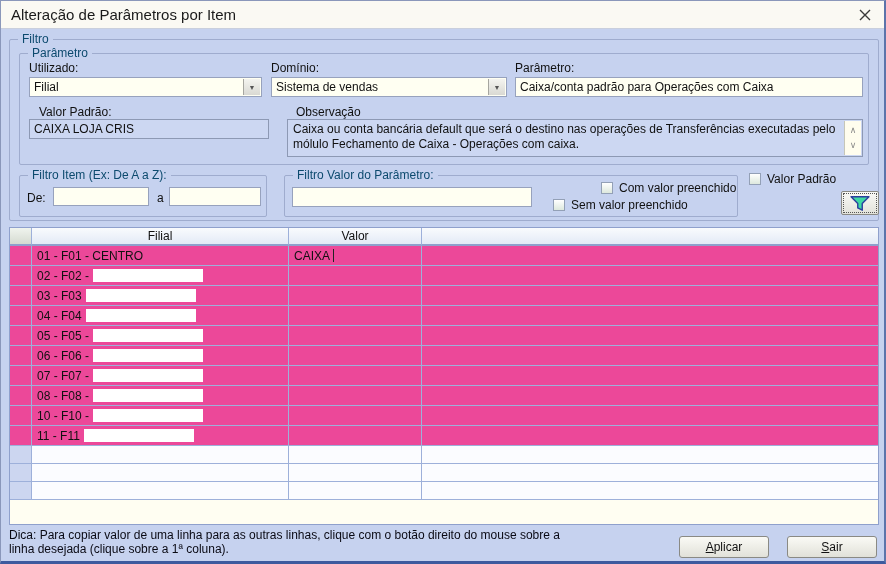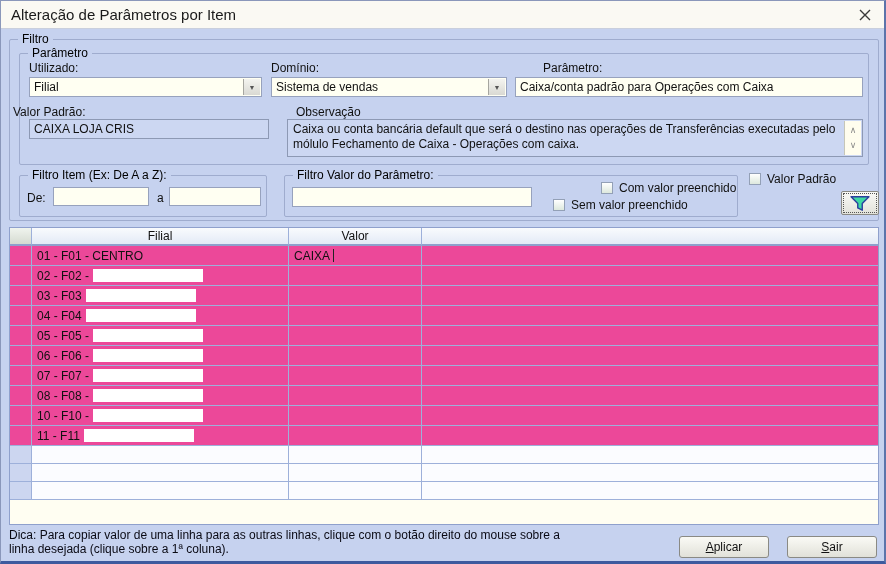--- a/index.html
+++ b/index.html
@@ -16,21 +16,21 @@
     padding:0 10px; border-bottom:1px solid #c9cfdd;
   }
   #titlebar .title { font-size:15px; color:#1a1a1a; }
   #close-btn { width:18px; height:18px; cursor:pointer; display:flex; align-items:center; justify-content:center; }
   
   .groupbox {
     position:absolute; border:1px solid #9facce; border-radius:2px;
   }
   .groupbox > .legend {
     position:absolute; top:-8px; left:8px; background:#c6d2ef; padding:0 4px;
-    font-size:12px; color:#000000;
+    font-size:12px; color:#0c4a6e;
   }
   .lbl { position:absolute; font-size:12px; color:#111; white-space:nowrap; }
   
   .tfield {
     position:absolute; background:#fffff2; border:1px solid #97a2bd;
     font-size:12px; color:#111; padding:2px 4px; display:flex; align-items:center; overflow:hidden; white-space:nowrap;
   }
   .tfield.readonly { background:#ccd7f2; border-color:#8d99b4; }
   .combo { padding-right:20px; }
   .combo .drop {
@@ -124,26 +124,26 @@
     <span>Filial</span>
     <span class="drop">▼</span>
   </div>
 
   <span class="lbl" style="left:270px; top:60px;">Domínio:</span>
   <div class="tfield combo" style="left:270px; top:76px; width:236px; height:20px;">
     <span>Sistema de vendas</span>
     <span class="drop">▼</span>
   </div>
 
-  <span class="lbl" style="left:514px; top:60px;margin-left:28px;">Parâmetro:</span>
+  <span class="lbl" style="left:514px; top:60px;">Parâmetro:</span>
   <div class="tfield" style="left:514px; top:76px; width:348px; height:20px;">
     <span>Caixa/conta padrão para Operações com Caixa</span>
   </div>
 
-  <span class="lbl" style="left:12px; top:104px;text-align:right;">Valor Padrão:</span>
+  <span class="lbl" style="left:38px; top:104px;text-align:right;">Valor Padrão:</span>
   <div class="tfield readonly" style="left:28px; top:118px; width:240px; height:20px;">
     <span>CAIXA LOJA CRIS</span>
   </div>
 
   <span class="lbl" style="left:288px; top:104px;margin-left:7px;">Observação</span>
   <div class="obsbox" style="left:286px; top:118px; width:576px; height:38px;">
     <span>Caixa ou conta bancária default que será o destino nas operações de Transferências executadas pelo mólulo Fechamento de Caixa - Operações com caixa.</span>
     <span class="obs-scroll">
       <span>∧</span>
       <span>∨</span>

